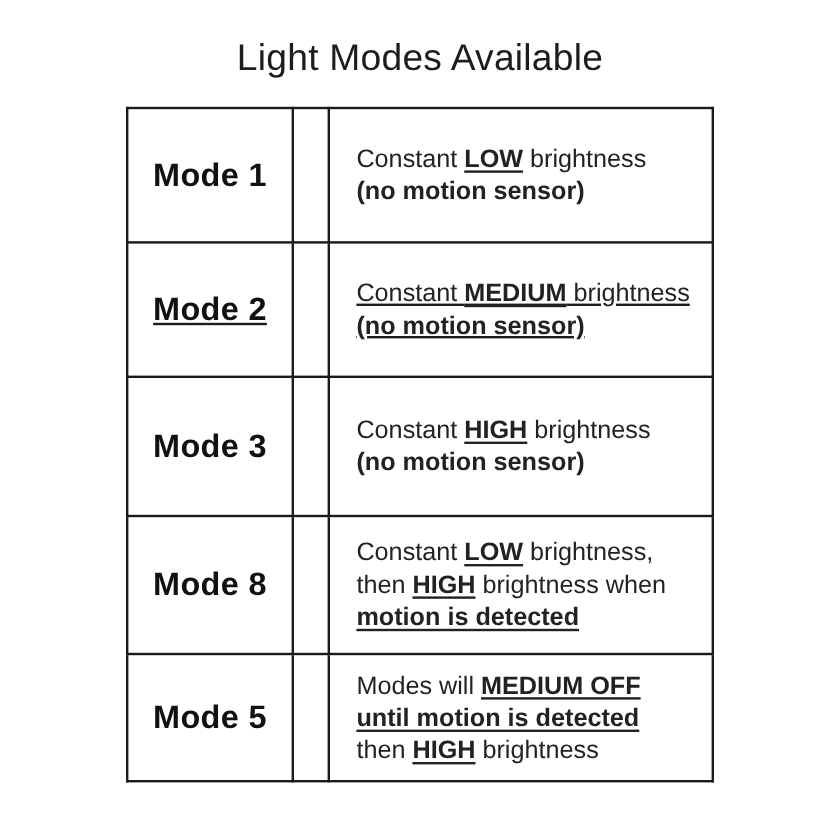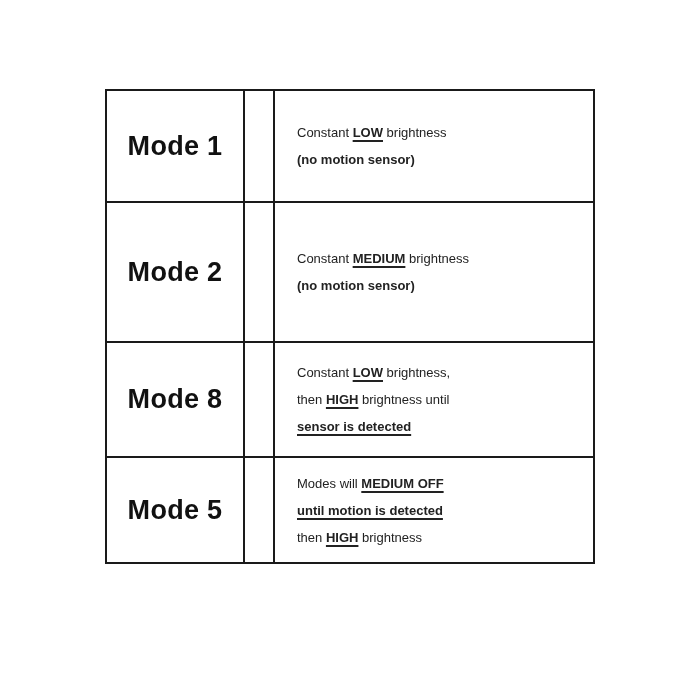--- a/index.html
+++ b/index.html
@@ -40,51 +40,52 @@
   }
   table.modes td{
     border:2px solid var(--border-color);
     vertical-align:middle;
     background:var(--bg-color);
   }
   col.c-mode{width:138px;}
   col.c-spacer{width:30px;}
   col.c-desc{width:320px;}
   tr.r1{height:112px;padding-left:18px;}
-  tr.r2{height:140px;}
+  tr.r2{height:112px;text-decoration:underline;}
   tr.r3{height:116px;}
   tr.r4{height:115px;}
   tr.r5{height:106px;}
   td.mode{
     text-align:center;
     font-weight:700;
     font-size:27px;
     letter-spacing:0.3px;
     color:#111111;
   }
   td.desc{
     padding:6px 8px 6px 22px;
-    font-size:13px;
+    font-size:21px;
     line-height:27px;
     color:#222222;
   }
   .seg{white-space:pre-wrap;}
   .b{font-weight:700;}
   .bu{
     font-weight:700;
     text-decoration:underline;
     text-decoration-thickness:2px;
     text-underline-offset:3px;
   }
 </style>
 </head>
 <body>
 
 <div class="page">
 
+  <div class="title">Light Modes Available</div>
 
   <table class="modes">
     <colgroup>
       <col class="c-mode">
       <col class="c-spacer">
       <col class="c-desc">
     </colgroup>
     <tbody>
 
       <tr class="r1">
@@ -98,28 +99,36 @@
 
       <tr class="r2">
         <td class="mode">Mode 2</td>
         <td class="spacer"></td>
         <td class="desc">
           <div class="line"><span class="seg">Constant </span><span class="seg bu">MEDIUM</span><span class="seg"> brightness</span></div>
           <div class="line"><span class="seg b">(no motion sensor)</span></div>
         </td>
       </tr>
 
+      <tr class="r3">
+        <td class="mode">Mode 3</td>
+        <td class="spacer"></td>
+        <td class="desc">
+          <div class="line"><span class="seg">Constant </span><span class="seg bu">HIGH</span><span class="seg"> brightness</span></div>
+          <div class="line"><span class="seg b">(no motion sensor)</span></div>
+        </td>
+      </tr>
 
       <tr class="r4">
         <td class="mode">Mode 8</td>
         <td class="spacer"></td>
         <td class="desc">
           <div class="line"><span class="seg">Constant </span><span class="seg bu">LOW</span><span class="seg"> brightness,</span></div>
-          <div class="line"><span class="seg">then </span><span class="seg bu">HIGH</span><span class="seg"> brightness until</span></div>
-          <div class="line"><span class="seg bu">sensor is detected</span></div>
+          <div class="line"><span class="seg">then </span><span class="seg bu">HIGH</span><span class="seg"> brightness when</span></div>
+          <div class="line"><span class="seg bu">motion is detected</span></div>
         </td>
       </tr>
 
       <tr class="r5">
         <td class="mode">Mode 5</td>
         <td class="spacer"></td>
         <td class="desc">
           <div class="line"><span class="seg">Modes will </span><span class="seg bu">MEDIUM OFF</span></div>
           <div class="line"><span class="seg bu">until motion is detected</span></div>
           <div class="line"><span class="seg">then </span><span class="seg bu">HIGH</span><span class="seg"> brightness</span></div>

